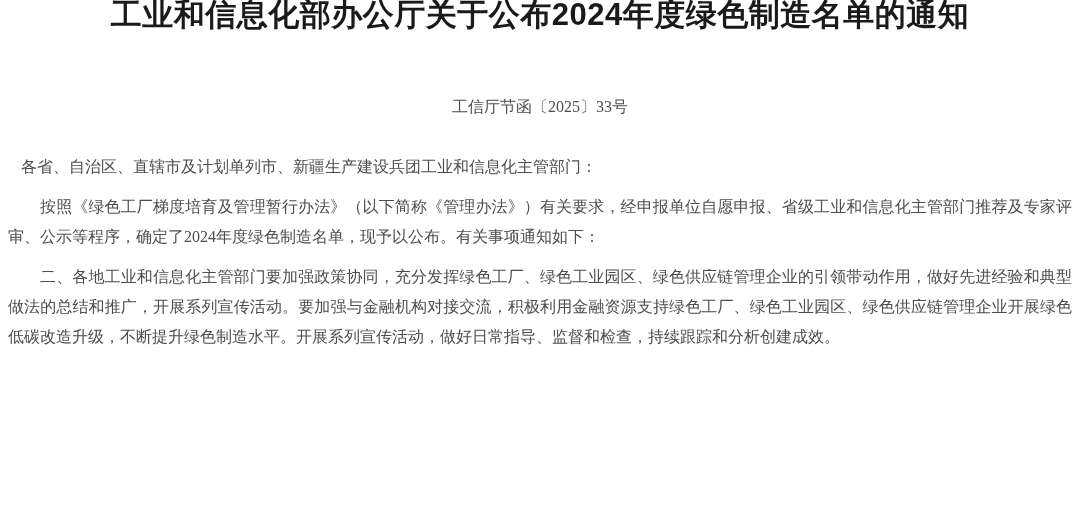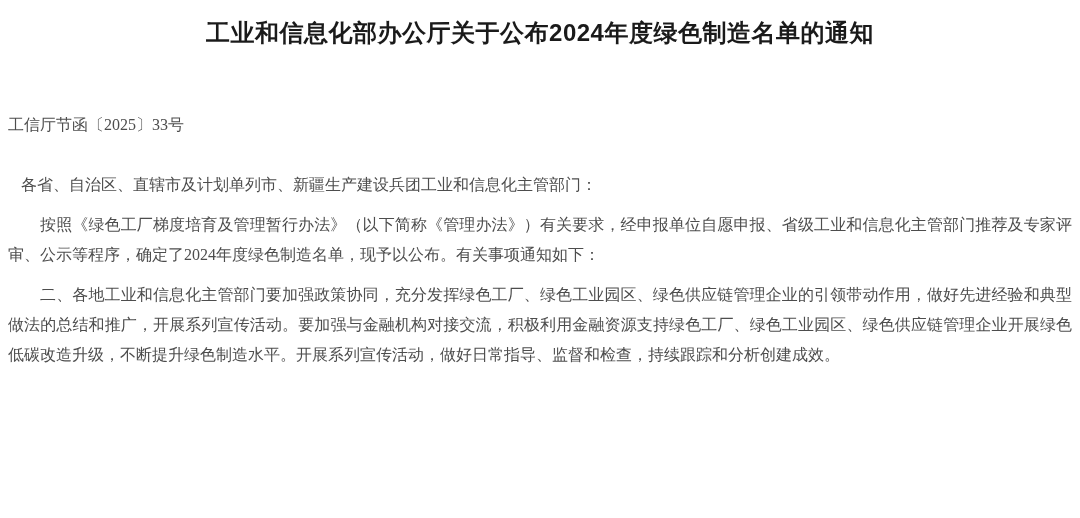--- a/index.html
+++ b/index.html
@@ -11,34 +11,33 @@
     height: 518px;
     background: #ffffff;
     overflow: hidden;
   }
   .doc {
     padding: 0 8px;
   }
   .doc-title {
     font-family: "Liberation Sans", sans-serif;
     font-weight: 700;
-    font-size: 24px;
+    font-size: 31px;
     line-height: 30px;
     color: #1a1a1a;
     text-align: center;
     margin: 0;
-    padding-top: 18px;
     letter-spacing: 0.5px;
   }
   .doc-number {
     font-family: "Liberation Serif", serif;
     font-size: 16px;
     line-height: 30px;
     color: #4d4d4d;
-    text-align: left;
+    text-align: center;
     margin-top: 62px;
   }
   .salutation {
     font-family: "Liberation Serif", serif;
     font-size: 16px;
     line-height: 30px;
     color: #4d4d4d;
     margin-top: 30px;
     text-indent: 0;
     margin-left: 13px;

